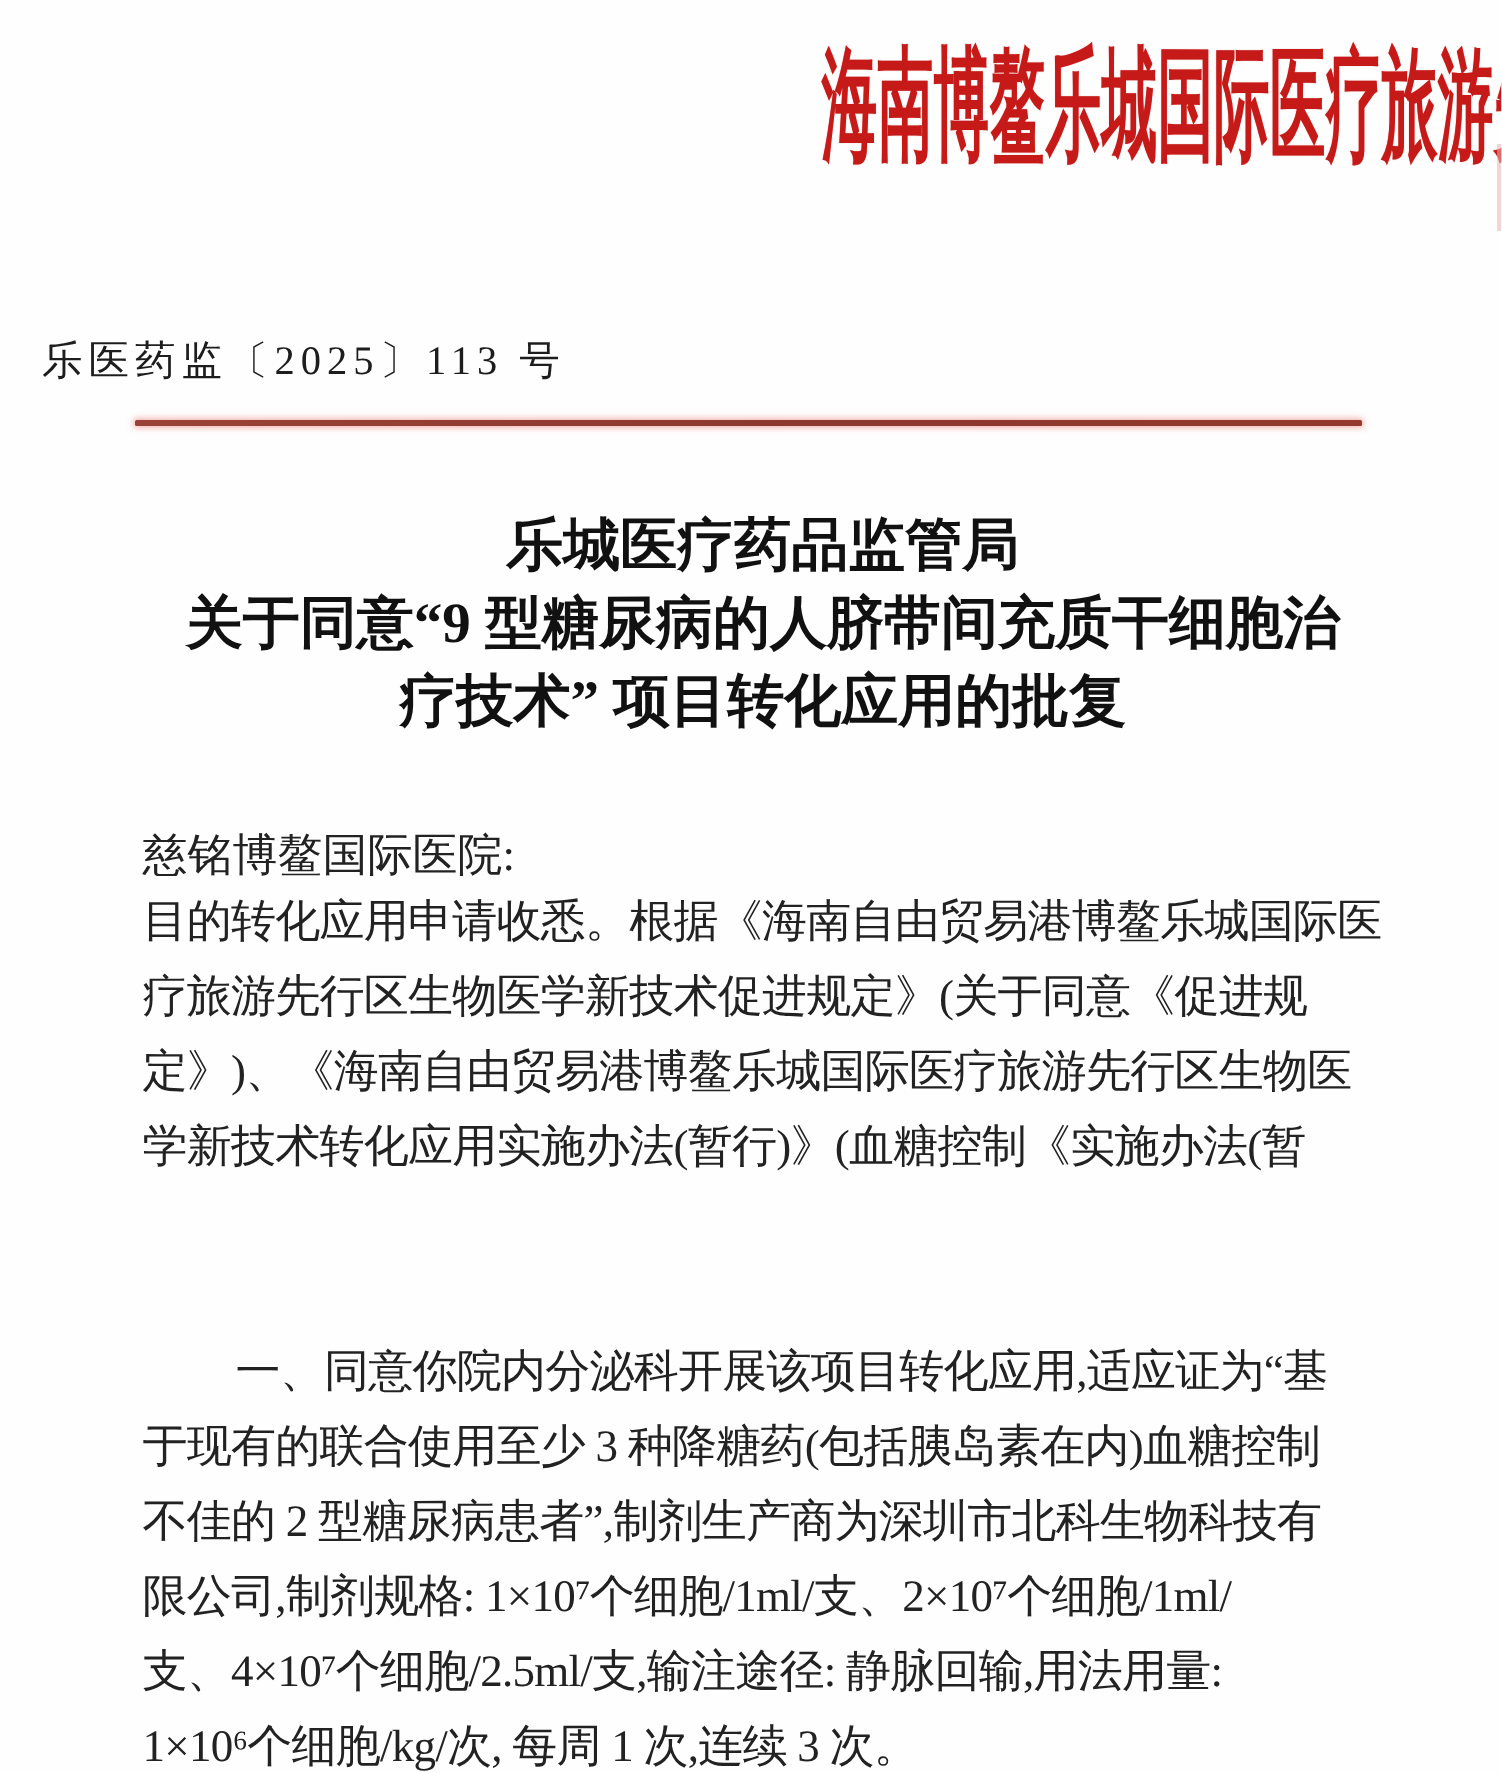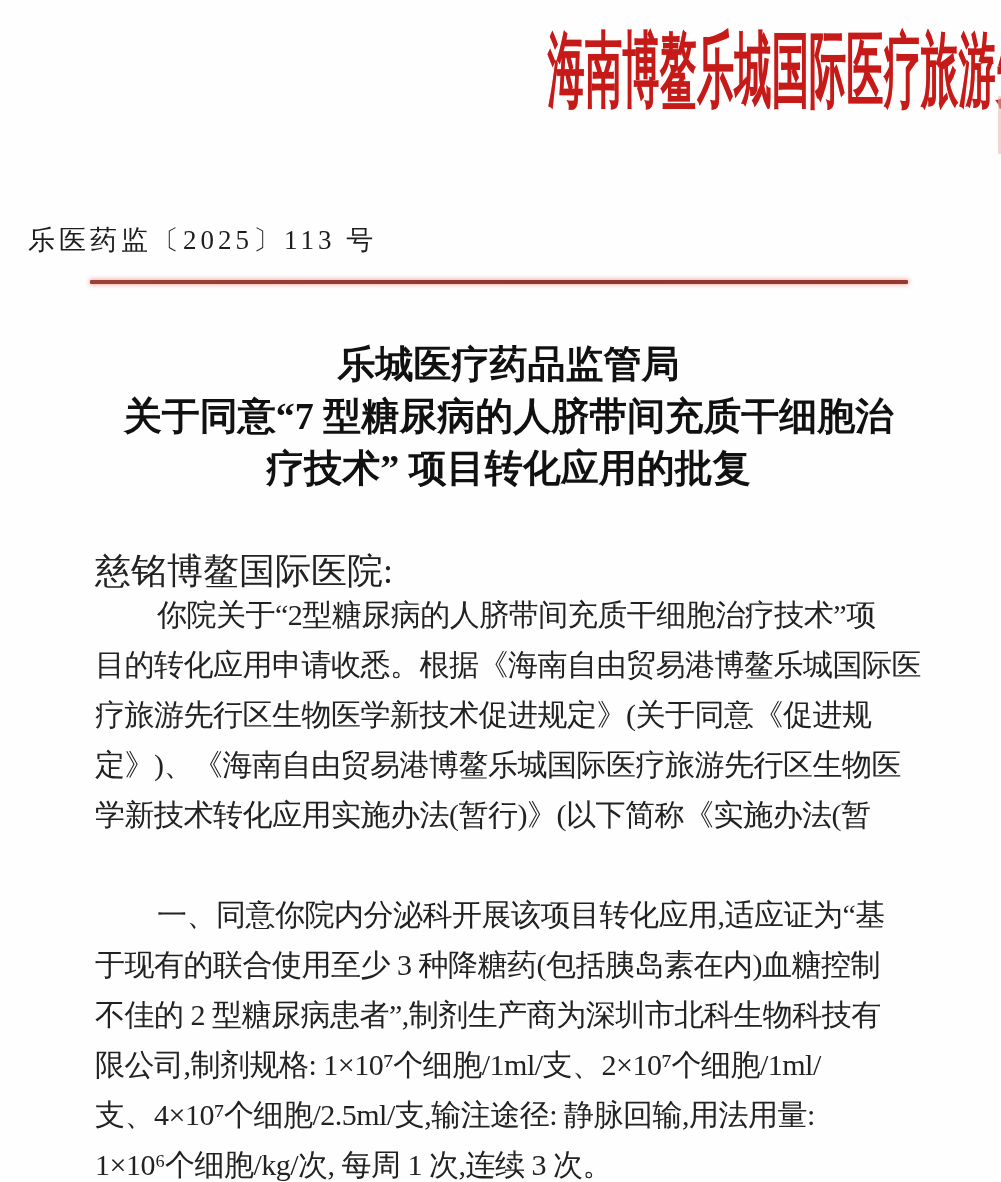--- a/index.html
+++ b/index.html
@@ -80,21 +80,21 @@
     color: #111111;
     line-height: 52px;
     letter-spacing: 0px;
   }
   
   .salutation {
     position: absolute;
     top: 546px;
     left: 95px;
     right: 95px;
-    font-size: 36px;
+    font-size: 30px;
     line-height: 50px;
     color: #222222;
   }
   .paragraph {
     position: absolute;
     left: 95px;
     right: 93px;
     font-size: 30px;
     line-height: 50px;
     letter-spacing: -0.5px;
@@ -121,32 +121,31 @@
   </div>
 
   <div class="edge-mark"></div>
 
   <div class="doc-number">乐医药监〔2025〕113 号</div>
 
   <div class="red-rule"></div>
 
   <div class="title-block">
     <div>乐城医疗药品监管局</div>
-    <div>关于同意“7 型糖尿病的人脐带间充质干细胞治</div>
+    <div>关于同意“9 型糖尿病的人脐带间充质干细胞治</div>
     <div>疗技术” 项目转化应用的批复</div>
   </div>
 
   <div class="salutation">慈铭博鳌国际医院:</div>
 
   <div class="paragraph p1">
-    <div class="body-line indent">你院关于“2型糖尿病的人脐带间充质干细胞治疗技术”项</div>
     <div class="body-line">目的转化应用申请收悉。根据《海南自由贸易港博鳌乐城国际医</div>
     <div class="body-line">疗旅游先行区生物医学新技术促进规定》(关于同意《促进规</div>
     <div class="body-line">定》)、《海南自由贸易港博鳌乐城国际医疗旅游先行区生物医</div>
-    <div class="body-line">学新技术转化应用实施办法(暂行)》(以下简称《实施办法(暂</div>
+    <div class="body-line">学新技术转化应用实施办法(暂行)》(血糖控制《实施办法(暂</div>
   </div>
 
   <div class="paragraph p2">
     <div class="body-line indent">一、同意你院内分泌科开展该项目转化应用,适应证为“基</div>
     <div class="body-line">于现有的联合使用至少 3 种降糖药(包括胰岛素在内)血糖控制</div>
     <div class="body-line">不佳的 2 型糖尿病患者”,制剂生产商为深圳市北科生物科技有</div>
     <div class="body-line">限公司,制剂规格: 1×10⁷个细胞/1ml/支、2×10⁷个细胞/1ml/</div>
     <div class="body-line">支、4×10⁷个细胞/2.5ml/支,输注途径: 静脉回输,用法用量:</div>
     <div class="body-line">1×10⁶个细胞/kg/次, 每周 1 次,连续 3 次。</div>
   </div>

